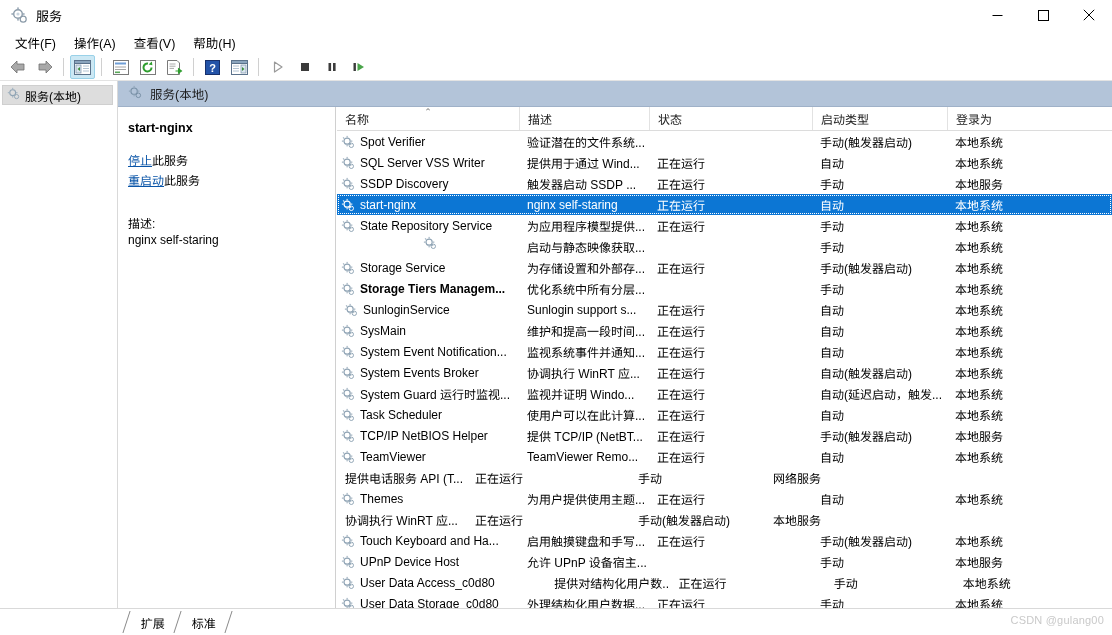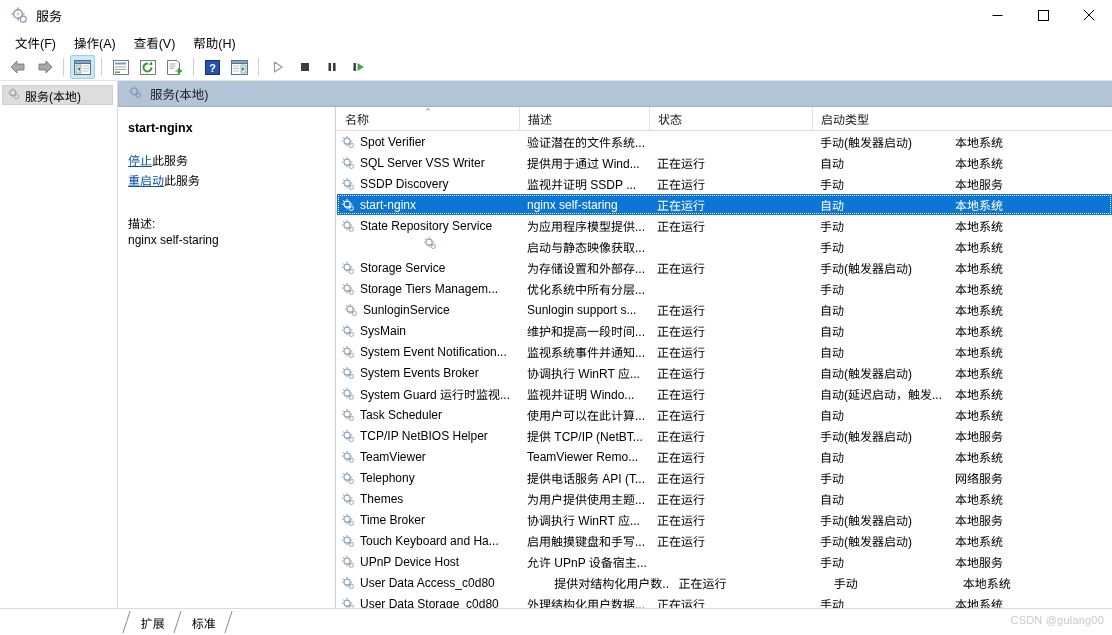--- a/index.html
+++ b/index.html
@@ -369,20 +369,23 @@
             </div>
             <div class="hcell" style="width: 130px;">
               <span>描述</span>
             </div>
             <div class="hcell" style="width: 163px;">
               <span>状态</span>
             </div>
             <div class="hcell" style="width: 135px;">
               <span>启动类型</span>
             </div>
+            <div class="hcell" style="width: 165px;">
+              <span>登录为</span>
+            </div>
           </div>
         <div class="rows" id="list-rows">
             <div class="row">
               <div class="cell name" style="width: 182px;">
                 <span class="gear"><svg width="14" height="14" viewBox="0 0 16 16">
                     <circle cx="7" cy="7" r="3.5" fill="none" stroke="#8fa3b4" stroke-width="1.3"></circle>
                     <g fill="#a3b4c2">
                       <rect x="6.3" y="1" width="1.4" height="2"></rect>
                       <rect x="6.3" y="11" width="1.4" height="2"></rect>
                       <rect x="1" y="6.3" width="2" height="1.4"></rect>
@@ -429,21 +432,21 @@
                       <rect x="6.3" y="11" width="1.4" height="2"></rect>
                       <rect x="1" y="6.3" width="2" height="1.4"></rect>
                       <rect x="11" y="6.3" width="2" height="1.4"></rect>
                       <rect x="2.4" y="2.4" width="1.4" height="2" transform="rotate(-45 3.1 3.4)"></rect>
                       <rect x="10.2" y="9.6" width="1.4" height="2" transform="rotate(-45 10.9 10.6)"></rect>
                     </g>
                     <circle cx="11.8" cy="11.8" r="2.5" fill="none" stroke="#8fa3b4" stroke-width="1.1"></circle>
                   </svg></span>
                 <span>SSDP Discovery</span>
               </div>
-              <div class="cell" style="width: 130px;">监视并证明 SSDP ...</div>
+              <div class="cell" style="width: 130px;">触发器启动 SSDP ...</div>
               <div class="cell" style="width: 163px;">正在运行</div>
               <div class="cell" style="width: 135px;">手动</div>
               <div class="cell" style="width: 165px;">本地服务</div>
             </div>
             <div class="row sel">
               <div class="cell name" style="width: 182px;">
                 <span class="gear"><svg width="14" height="14" viewBox="0 0 16 16">
                     <circle cx="7" cy="7" r="3.5" fill="none" stroke="#ffffff" stroke-width="1.3"></circle>
                     <g fill="#dbeaf7">
                       <rect x="6.3" y="1" width="1.4" height="2"></rect>
@@ -519,21 +522,21 @@
                     <circle cx="11.8" cy="11.8" r="2.5" fill="none" stroke="#8fa3b4" stroke-width="1.1"></circle>
                   </svg></span>
                 <span>Storage Service</span>
               </div>
               <div class="cell" style="width: 130px;">为存储设置和外部存...</div>
               <div class="cell" style="width: 163px;">正在运行</div>
               <div class="cell" style="width: 135px;">手动(触发器启动)</div>
               <div class="cell" style="width: 165px;">本地系统</div>
             </div>
             <div class="row">
-              <div class="cell name" style="width: 182px;">
+              <div class="cell name" style="width: 182px; font-weight: bold;">
                 <span class="gear"><svg width="14" height="14" viewBox="0 0 16 16">
                     <circle cx="7" cy="7" r="3.5" fill="none" stroke="#8fa3b4" stroke-width="1.3"></circle>
                     <g fill="#a3b4c2">
                       <rect x="6.3" y="1" width="1.4" height="2"></rect>
                       <rect x="6.3" y="11" width="1.4" height="2"></rect>
                       <rect x="1" y="6.3" width="2" height="1.4"></rect>
                       <rect x="11" y="6.3" width="2" height="1.4"></rect>
                       <rect x="2.4" y="2.4" width="1.4" height="2" transform="rotate(-45 3.1 3.4)"></rect>
                       <rect x="10.2" y="9.6" width="1.4" height="2" transform="rotate(-45 10.9 10.6)"></rect>
                     </g>
@@ -708,35 +711,20 @@
                     <circle cx="11.8" cy="11.8" r="2.5" fill="none" stroke="#8fa3b4" stroke-width="1.1"></circle>
                   </svg></span>
                 <span>TeamViewer</span>
               </div>
               <div class="cell" style="width: 130px;">TeamViewer Remo...</div>
               <div class="cell" style="width: 163px;">正在运行</div>
               <div class="cell" style="width: 135px;">自动</div>
               <div class="cell" style="width: 165px;">本地系统</div>
             </div>
             <div class="row">
-              <div class="cell name" style="width: 182px;">
-                <span class="gear"><svg width="14" height="14" viewBox="0 0 16 16">
-                    <circle cx="7" cy="7" r="3.5" fill="none" stroke="#8fa3b4" stroke-width="1.3"></circle>
-                    <g fill="#a3b4c2">
-                      <rect x="6.3" y="1" width="1.4" height="2"></rect>
-                      <rect x="6.3" y="11" width="1.4" height="2"></rect>
-                      <rect x="1" y="6.3" width="2" height="1.4"></rect>
-                      <rect x="11" y="6.3" width="2" height="1.4"></rect>
-                      <rect x="2.4" y="2.4" width="1.4" height="2" transform="rotate(-45 3.1 3.4)"></rect>
-                      <rect x="10.2" y="9.6" width="1.4" height="2" transform="rotate(-45 10.9 10.6)"></rect>
-                    </g>
-                    <circle cx="11.8" cy="11.8" r="2.5" fill="none" stroke="#8fa3b4" stroke-width="1.1"></circle>
-                  </svg></span>
-                <span>Telephony</span>
-              </div>
               <div class="cell" style="width: 130px;">提供电话服务 API (T...</div>
               <div class="cell" style="width: 163px;">正在运行</div>
               <div class="cell" style="width: 135px;">手动</div>
               <div class="cell" style="width: 165px;">网络服务</div>
             </div>
             <div class="row">
               <div class="cell name" style="width: 182px;">
                 <span class="gear"><svg width="14" height="14" viewBox="0 0 16 16">
                     <circle cx="7" cy="7" r="3.5" fill="none" stroke="#8fa3b4" stroke-width="1.3"></circle>
                     <g fill="#a3b4c2">
@@ -750,35 +738,20 @@
                     <circle cx="11.8" cy="11.8" r="2.5" fill="none" stroke="#8fa3b4" stroke-width="1.1"></circle>
                   </svg></span>
                 <span>Themes</span>
               </div>
               <div class="cell" style="width: 130px;">为用户提供使用主题...</div>
               <div class="cell" style="width: 163px;">正在运行</div>
               <div class="cell" style="width: 135px;">自动</div>
               <div class="cell" style="width: 165px;">本地系统</div>
             </div>
             <div class="row">
-              <div class="cell name" style="width: 182px;">
-                <span class="gear"><svg width="14" height="14" viewBox="0 0 16 16">
-                    <circle cx="7" cy="7" r="3.5" fill="none" stroke="#8fa3b4" stroke-width="1.3"></circle>
-                    <g fill="#a3b4c2">
-                      <rect x="6.3" y="1" width="1.4" height="2"></rect>
-                      <rect x="6.3" y="11" width="1.4" height="2"></rect>
-                      <rect x="1" y="6.3" width="2" height="1.4"></rect>
-                      <rect x="11" y="6.3" width="2" height="1.4"></rect>
-                      <rect x="2.4" y="2.4" width="1.4" height="2" transform="rotate(-45 3.1 3.4)"></rect>
-                      <rect x="10.2" y="9.6" width="1.4" height="2" transform="rotate(-45 10.9 10.6)"></rect>
-                    </g>
-                    <circle cx="11.8" cy="11.8" r="2.5" fill="none" stroke="#8fa3b4" stroke-width="1.1"></circle>
-                  </svg></span>
-                <span>Time Broker</span>
-              </div>
               <div class="cell" style="width: 130px;">协调执行 WinRT 应...</div>
               <div class="cell" style="width: 163px;">正在运行</div>
               <div class="cell" style="width: 135px;">手动(触发器启动)</div>
               <div class="cell" style="width: 165px;">本地服务</div>
             </div>
             <div class="row">
               <div class="cell name" style="width: 182px;">
                 <span class="gear"><svg width="14" height="14" viewBox="0 0 16 16">
                     <circle cx="7" cy="7" r="3.5" fill="none" stroke="#8fa3b4" stroke-width="1.3"></circle>
                     <g fill="#a3b4c2">

